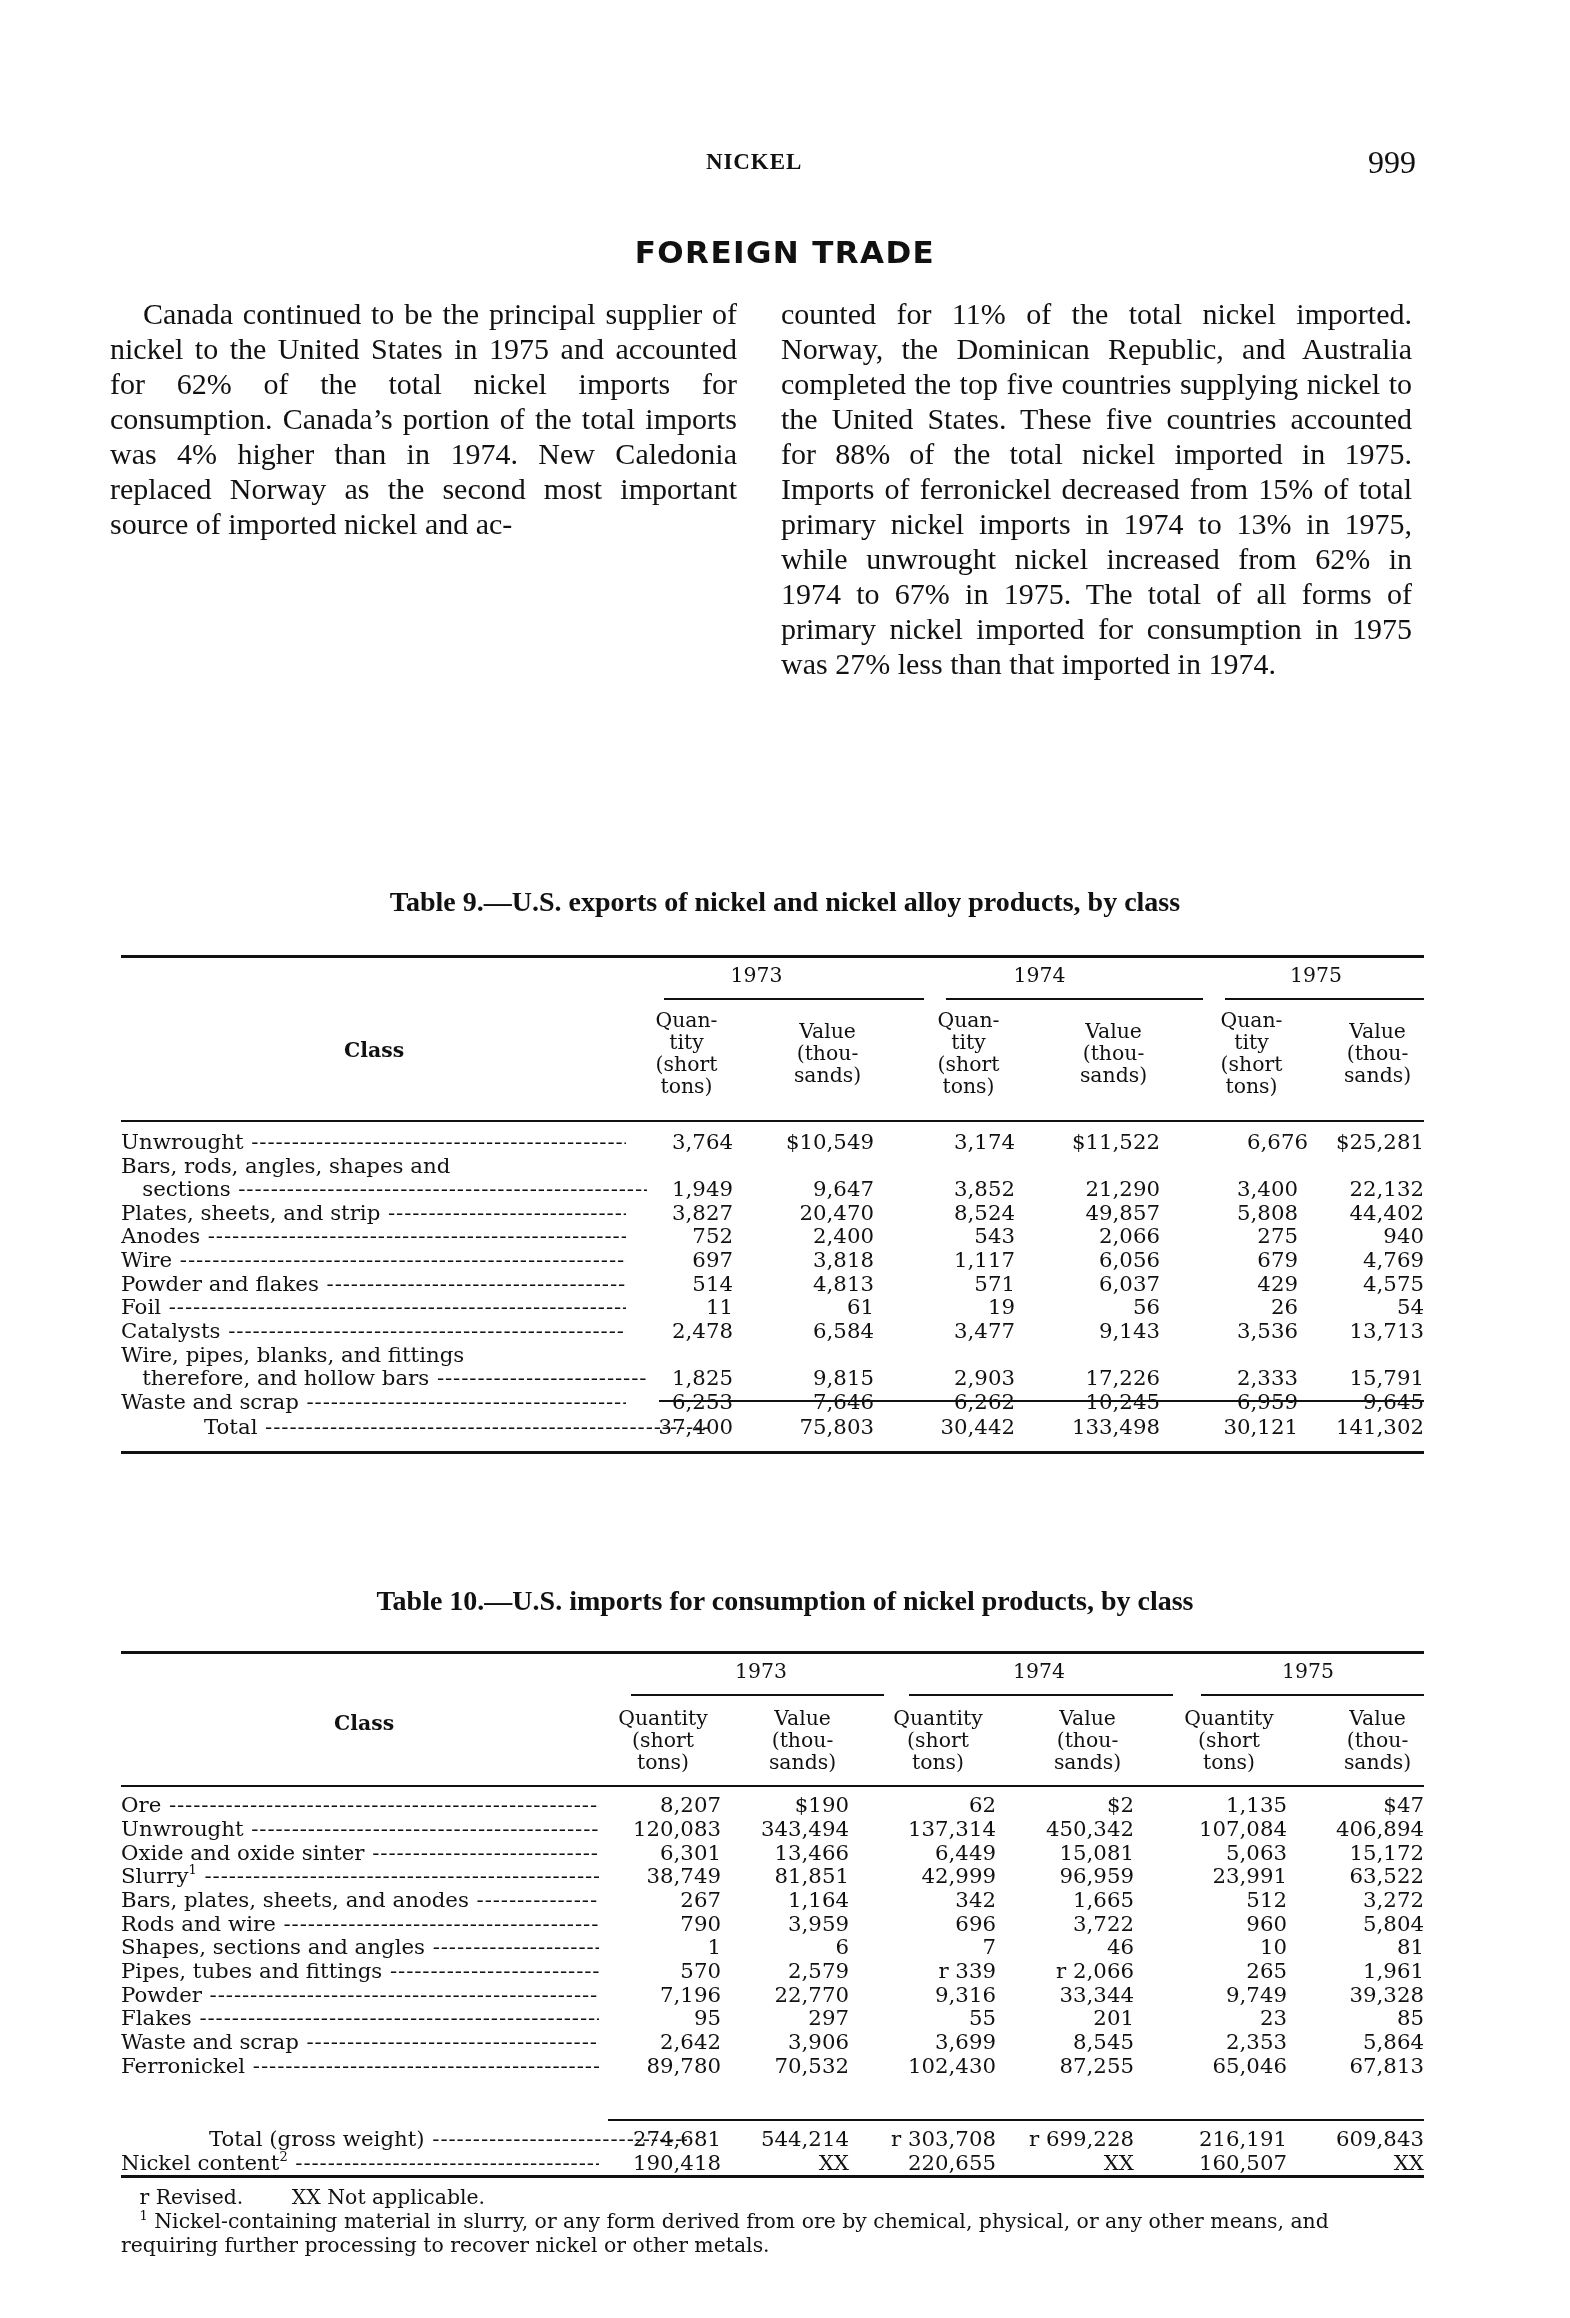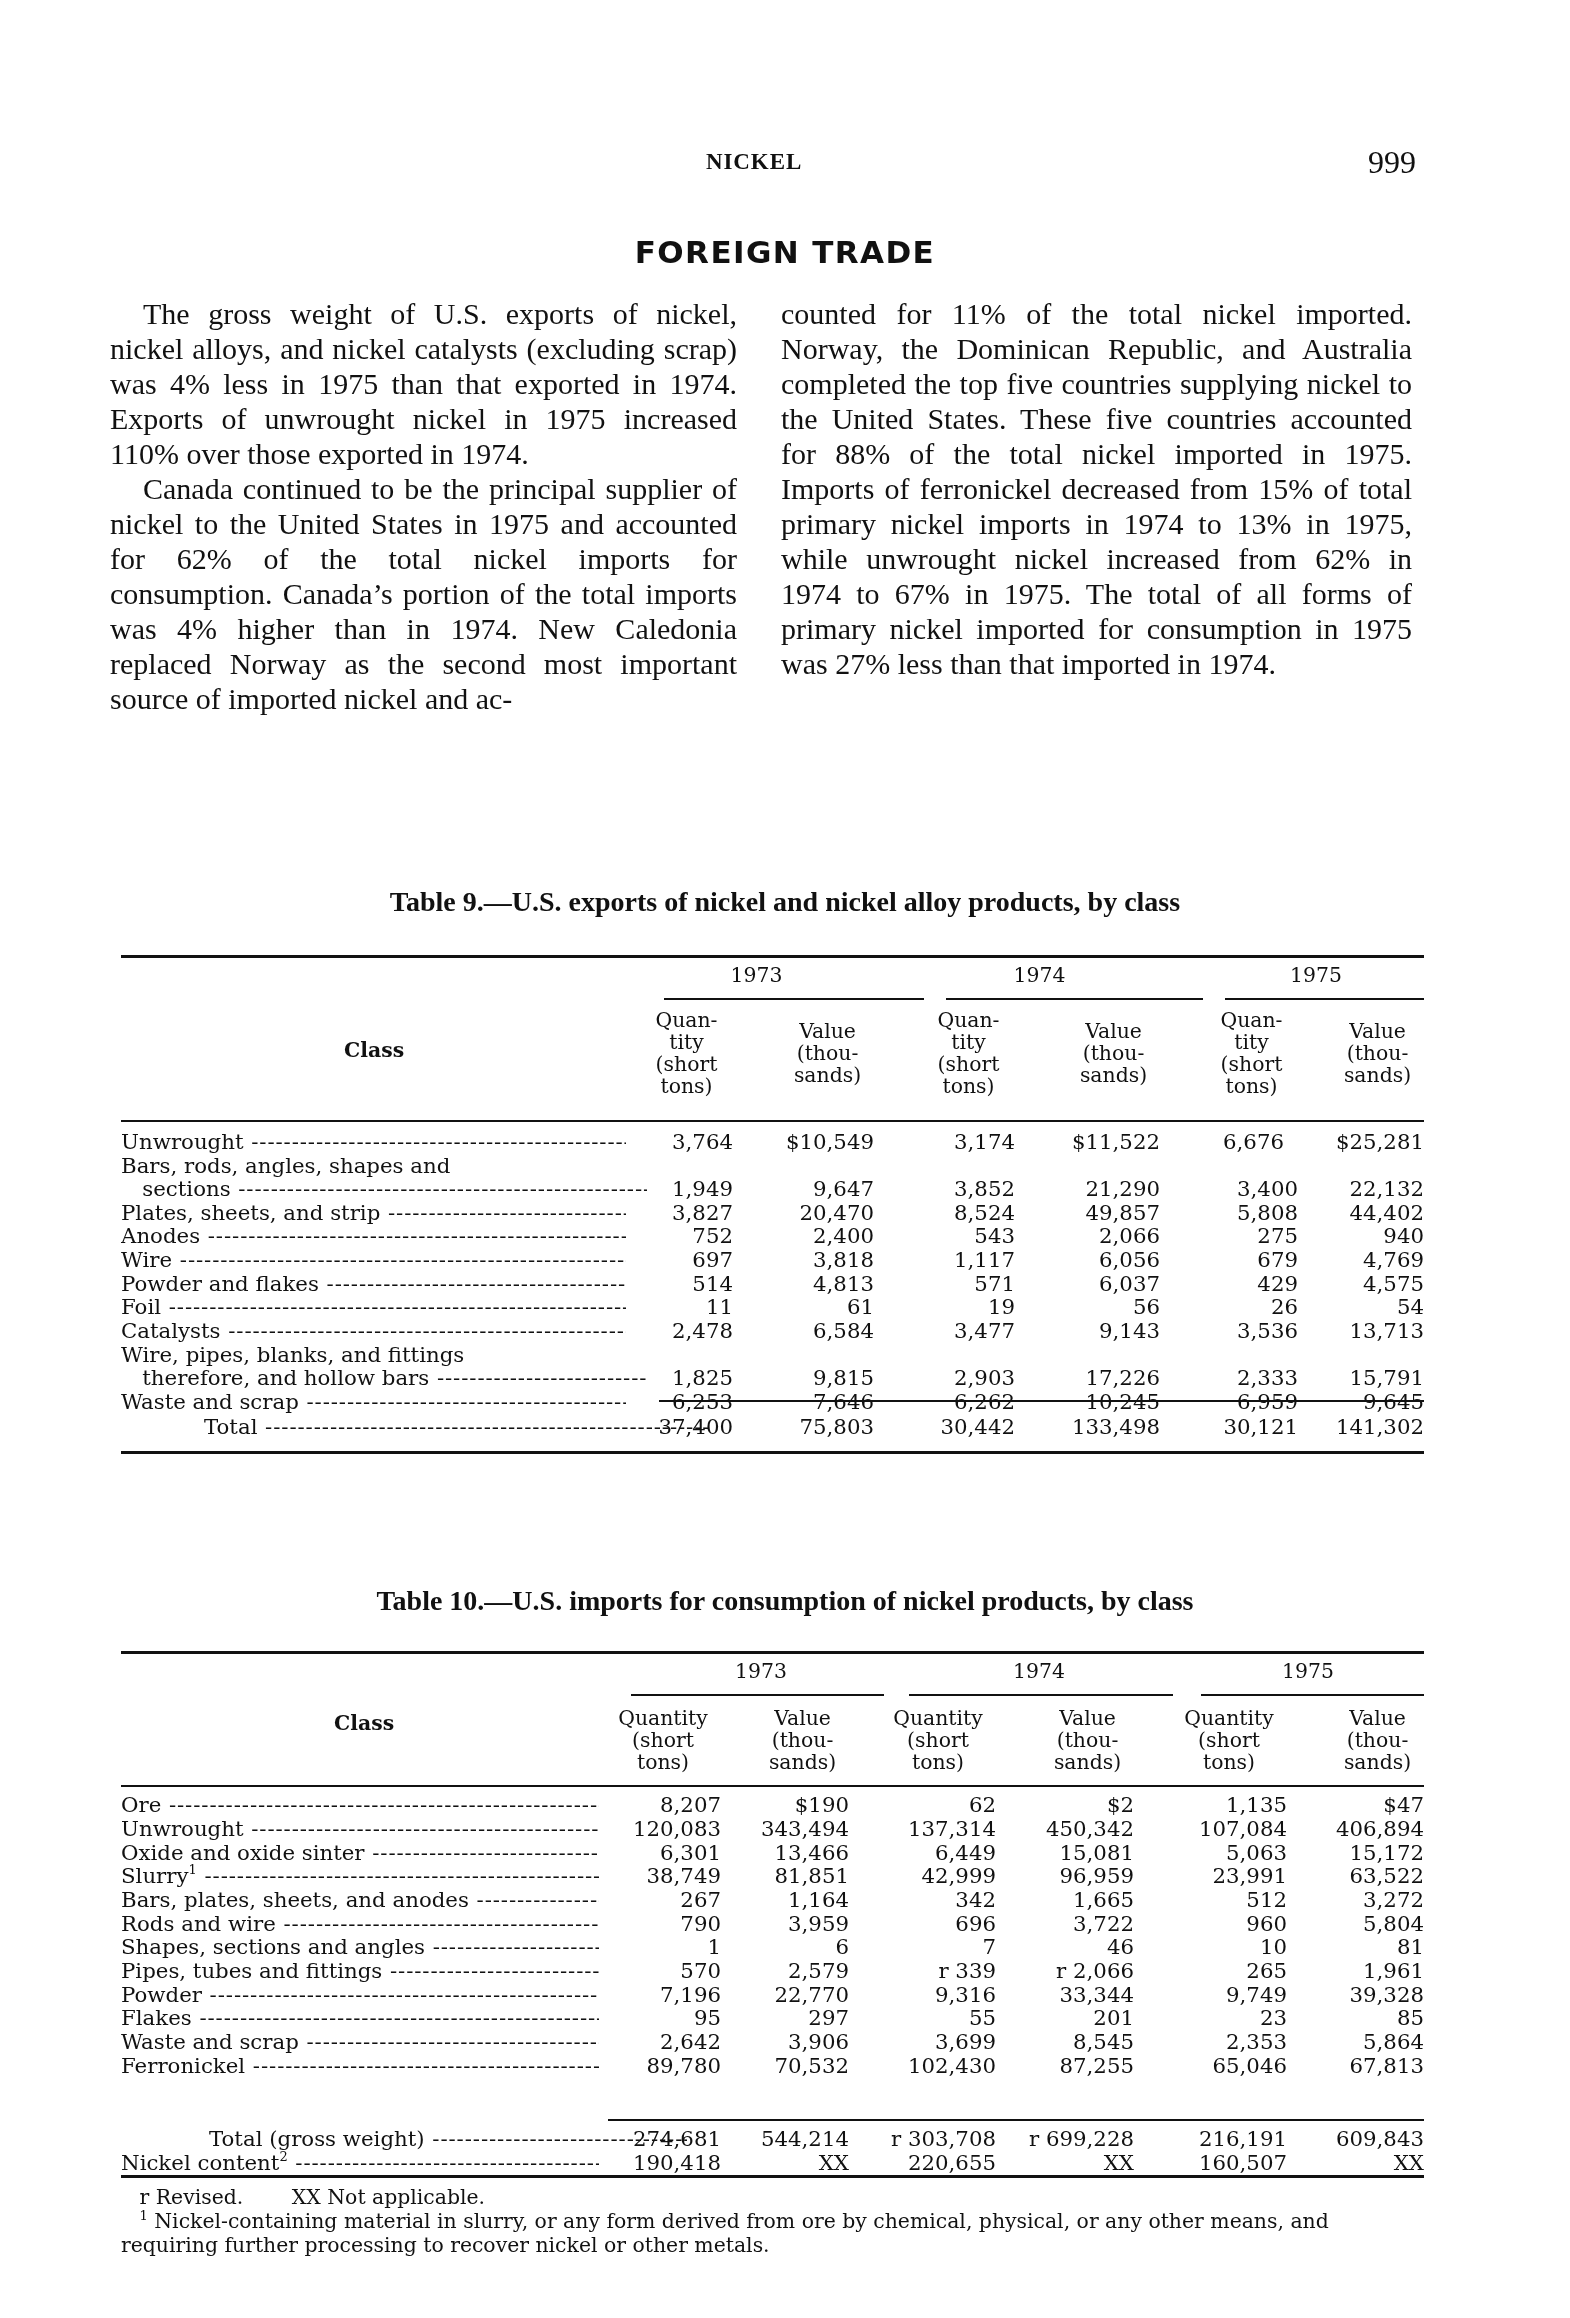--- a/index.html
+++ b/index.html
@@ -75,21 +75,20 @@
 <body>
 
 <div class="running-head">
   <span class="title">NICKEL</span>
   <span class="page-num">999</span>
 </div>
 
 <div class="section-heading">FOREIGN TRADE</div>
 
 <div class="col col-left">
-  <p>The gross weight of U.S. exports of nickel, nickel alloys, and nickel catalysts (excluding scrap) was 4% less in 1975 than that exported in 1974. Exports of unwrought nickel in 1975 increased 110% over those exported in 1974.</p>
   <p>Canada continued to be the principal supplier of nickel to the United States in 1975 and accounted for 62% of the total nickel imports for consumption. Canada’s portion of the total imports was 4% higher than in 1974. New Caledonia replaced Norway as the second most important source of imported nickel and ac-</p>
 </div>
 <div class="col col-right">
   <p class="cont">counted for 11% of the total nickel imported. Norway, the Dominican Republic, and Australia completed the top five countries supplying nickel to the United States. These five countries accounted for 88% of the total nickel imported in 1975. Imports of ferronickel decreased from 15% of total primary nickel imports in 1974 to 13% in 1975, while unwrought nickel increased from 62% in 1974 to 67% in 1975. The total of all forms of primary nickel imported for consumption in 1975 was 27% less than that imported in 1974.</p>
 </div>
 
 <div class="table-title" style="top:886px;">Table 9.—U.S. exports of nickel and nickel alloy products, by class</div>
 
 <div class="tbl" id="t9" style="top:955px; height:519px;">
   <div class="rule thick" style="top:0;"></div>
@@ -138,21 +137,21 @@
     </div>
 
   <div class="rule thin" style="top:165px;"></div>
   <div id="t9-body">
       <div class="row" style="top: 174px;">
         <div class="label" style="width: 505px;"><span>Unwrought</span><span class="dots"> ------------------------------------------------------------</span></div>
         <div class="num" style="right: 691px;">3,764</div>
         <div class="num" style="right: 550px;">$10,549</div>
         <div class="num" style="right: 409px;">3,174</div>
         <div class="num" style="right: 264px;">$11,522</div>
-        <div class="num" style="right: 140px;">6,676</div>
+        <div class="num" style="right: 116px;">6,676</div>
         <div class="num" style="right: 0px;">$25,281</div>
       </div>
       <div class="row" style="top: 198px;">
         <div class="label" style="width: 505px;"><span>Bars, rods, angles, shapes and</span></div>
       </div>
       <div class="row" style="top: 221px;">
         <div class="label" style="width: 505px; padding-left: 21.3px;"><span>sections</span><span class="dots"> ------------------------------------------------------------</span></div>
         <div class="num" style="right: 691px;">1,949</div>
         <div class="num" style="right: 550px;">9,647</div>
         <div class="num" style="right: 409px;">3,852</div>

